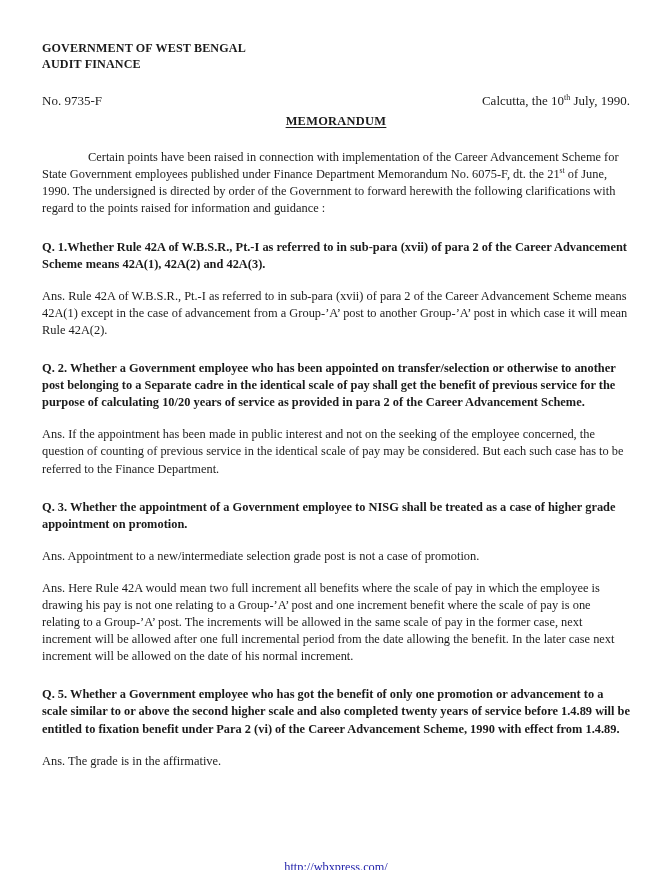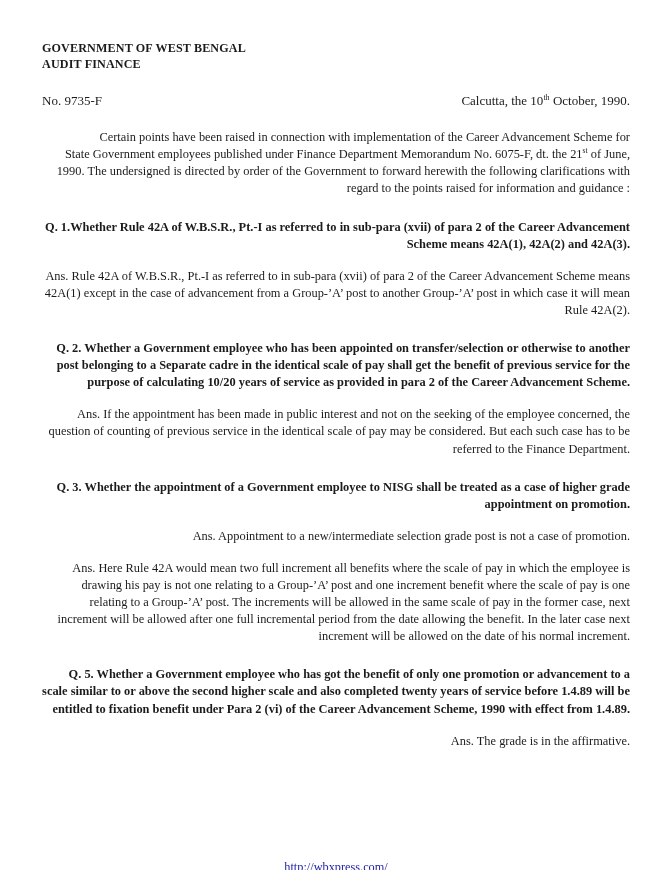--- a/index.html
+++ b/index.html
@@ -55,21 +55,21 @@
   }
   sup {
     font-size: 0.62em;
     vertical-align: super;
     line-height: 0;
   }
   p {
     margin: 0;
     font-size: 12.4px;
     line-height: 17.1px;
-    text-align: right;
+    text-align: left;
   }
   .intro {
     margin-top: 20px;
     text-indent: 46px;
   }
   .q {
     font-weight: bold;
     margin-top: 21px;
   }
   .a {
@@ -98,23 +98,24 @@
 
 <div class="page">
 
   <div class="header-block">
     <div class="header-line">GOVERNMENT OF WEST BENGAL</div>
     <div class="header-line">AUDIT FINANCE</div>
   </div>
 
   <div class="refdate-row">
     <div>No. 9735-F</div>
-    <div><span>Calcutta, the 10</span><sup>th</sup><span> October, 1990.</span></div>
+    <div><span>Calcutta, the 10</span><sup>th</sup><span> July, 1990.</span></div>
   </div>
 
+  <div class="memo-title"><span class="u">MEMORANDUM</span></div>
 
   <p class="intro"><span>Certain points have been raised in connection with implementation of the Career Advancement Scheme for State Government employees published under Finance Department Memorandum No. 6075-F, dt. the 21</span><sup>st</sup><span> of June, 1990. The undersigned is directed by order of the Government to forward herewith the following clarifications with regard to the points raised for information and guidance :</span></p>
 
   <p class="q">Q. 1.Whether Rule 42A of W.B.S.R., Pt.-I as referred to in sub-para (xvii) of para 2 of the Career Advancement Scheme means 42A(1), 42A(2) and 42A(3).</p>
   <p class="a">Ans. Rule 42A of W.B.S.R., Pt.-I as referred to in sub-para (xvii) of para 2 of the Career Advancement Scheme means 42A(1) except in the case of advancement from a Group-’A’ post to another Group-’A’ post in which case it will mean Rule 42A(2).</p>
 
   <p class="q">Q. 2. Whether a Government employee who has been appointed on transfer/selection or otherwise to another post belonging to a Separate cadre in the identical scale of pay shall get the benefit of previous service for the purpose of calculating 10/20 years of service as provided in para 2 of the Career Advancement Scheme.</p>
   <p class="a">Ans. If the appointment has been made in public interest and not on the seeking of the employee concerned, the question of counting of previous service in the identical scale of pay may be considered. But each such case has to be referred to the Finance Department.</p>
 
   <p class="q">Q. 3. Whether the appointment of a Government employee to NISG shall be treated as a case of higher grade appointment on promotion.</p>

